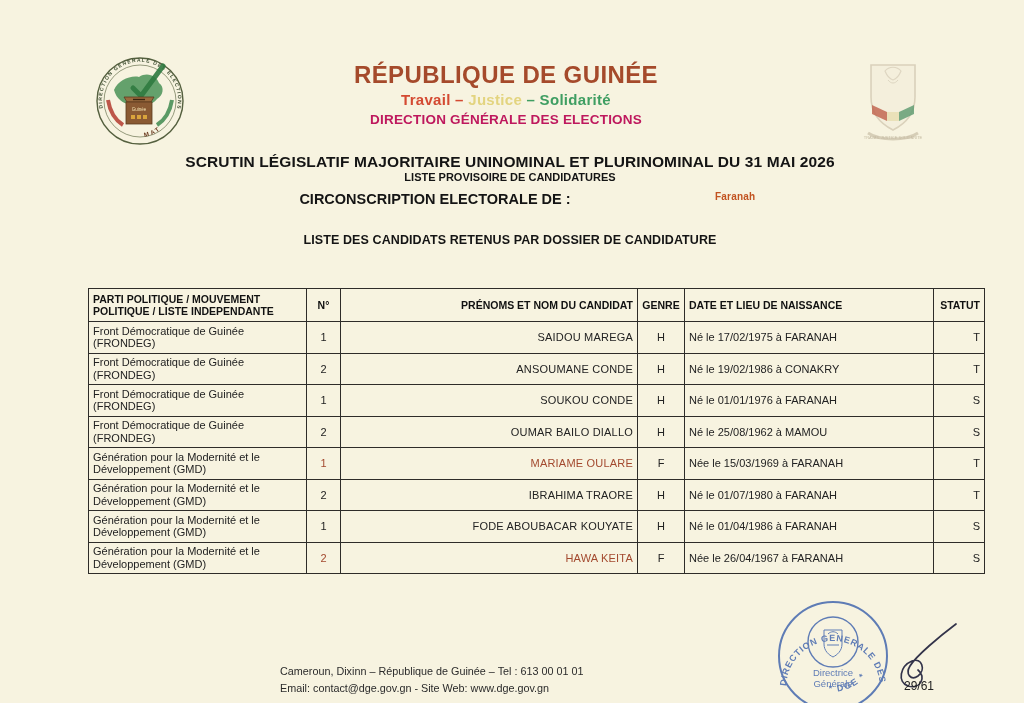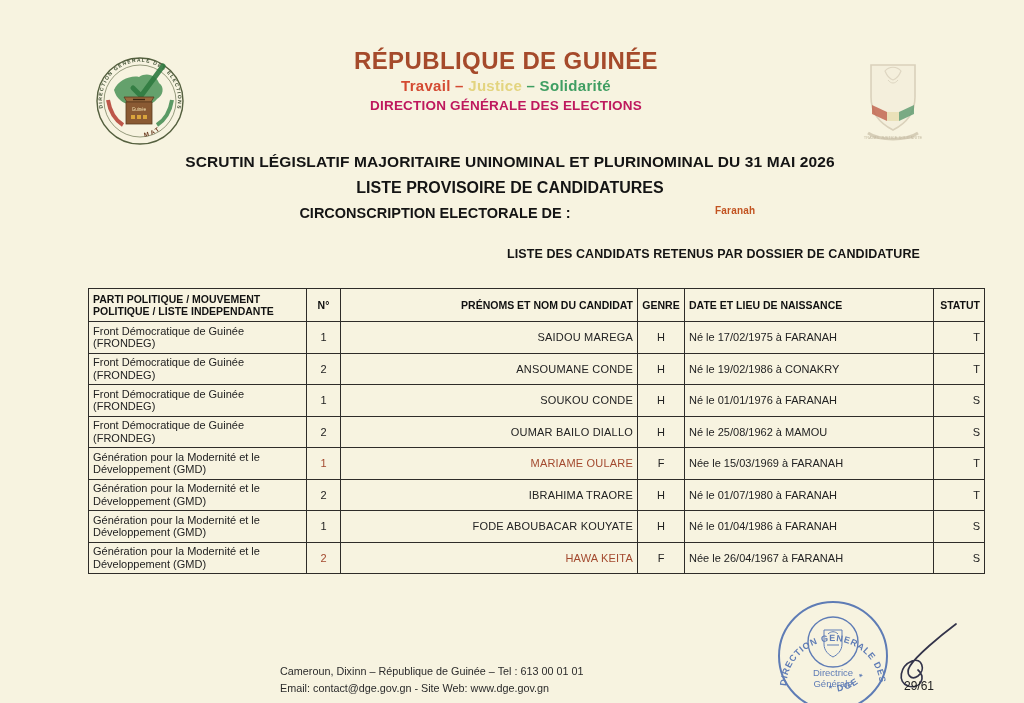--- a/index.html
+++ b/index.html
@@ -14,36 +14,36 @@
     --stamp_blue:#4a6cb0;
     --border_dark:#2e2c29;
   }
   html,body{margin:0;padding:0;}
   body{width:1024px;height:703px;background:#e9e9e9;font-family:"Liberation Sans",sans-serif;}
   .page{position:relative;width:1024px;height:703px;background:var(--bg);overflow:hidden;color:var(--ink);}
 
   
   .seal-left{position:absolute;left:93px;top:50px;width:94px;height:100px;}
   .arms-right{position:absolute;left:842px;top:55px;width:102px;height:98px;}
-  .header-block{position:absolute;left:300px;top:48px;width:412px;text-align:center;}
+  .header-block{position:absolute;left:300px;top:62px;width:412px;text-align:center;}
   .header-title{font-size:24px;font-weight:bold;color:var(--title_brown);letter-spacing:.4px;line-height:1.05;}
   .header-motto{font-size:15px;font-weight:bold;margin-top:4px;letter-spacing:.3px;}
   .header-motto .m1{color:var(--motto_red);}
   .header-motto .m2{color:var(--motto_yellow);}
   .header-motto .m3{color:var(--motto_green);}
   .header-org{font-size:13.5px;font-weight:bold;color:#be185d;margin-top:4px;letter-spacing:.2px;}
 
   
   .subtitles{position:absolute;left:100px;top:153px;width:820px;text-align:center;font-weight:bold;color:#141414;}
   .sub1{font-size:15.5px;letter-spacing:.1px;}
-  .sub2{font-size:16px;margin-top:8px;}
+  .sub2{font-size:11px;}
   .sub3{font-size:14.5px;margin-top:8px;position:relative;height:18px;}
   .sub3 .label{display:inline-block;margin-right:150px;}
   .sub3 .value{position:absolute;left:615px;top:0;color:var(--faranah_orange);font-size:10px;letter-spacing:.2px;}
-  .sub4{font-size:12.5px;margin-top:24px;letter-spacing:.1px;text-align:right;}
+  .sub4{font-size:12.5px;margin-top:24px;letter-spacing:.1px;}
 
   
   table.cands{position:absolute;left:88px;top:288px;width:842px;border-collapse:collapse;table-layout:fixed;}
   table.cands th,table.cands td{border:1.6px solid var(--border_dark);overflow:hidden;}
   table.cands th{font-size:10.5px;font-weight:bold;color:#111;height:30px;padding:1px 4px;line-height:1.15;}
   table.cands td{font-size:11px;height:28.5px;padding:1px 4px;color:#222;line-height:1.12;}
   th.h-party,td.c-party{width:209px;text-align:left;margin-left:26px;}
   th.h-num,td.c-num{width:25px;text-align:center;padding:1px 1px;}
   th.h-name,td.c-name{width:288px;text-align:right;}
   th.h-genre,td.c-genre{width:38px;text-align:center;padding:1px 1px;}

